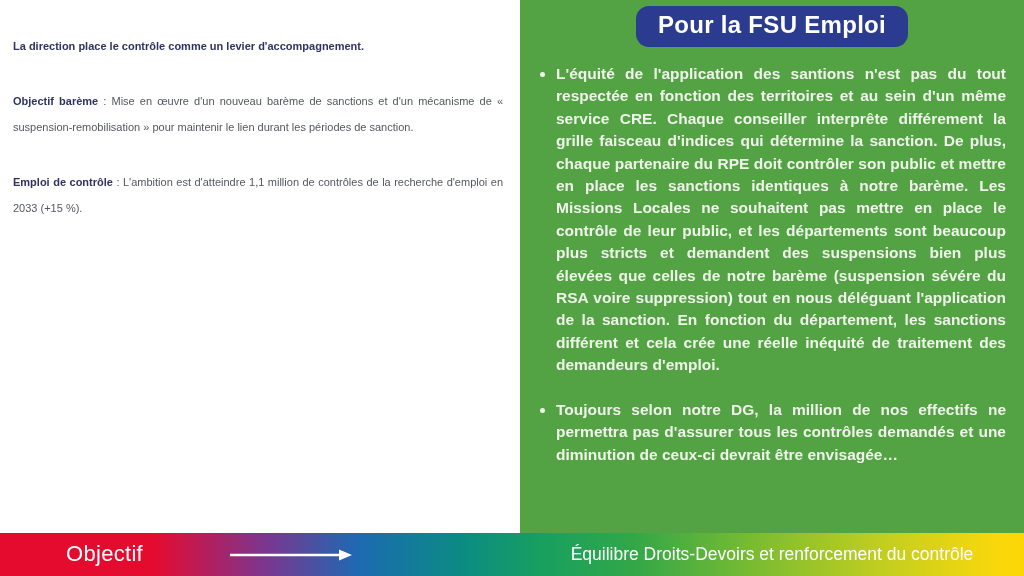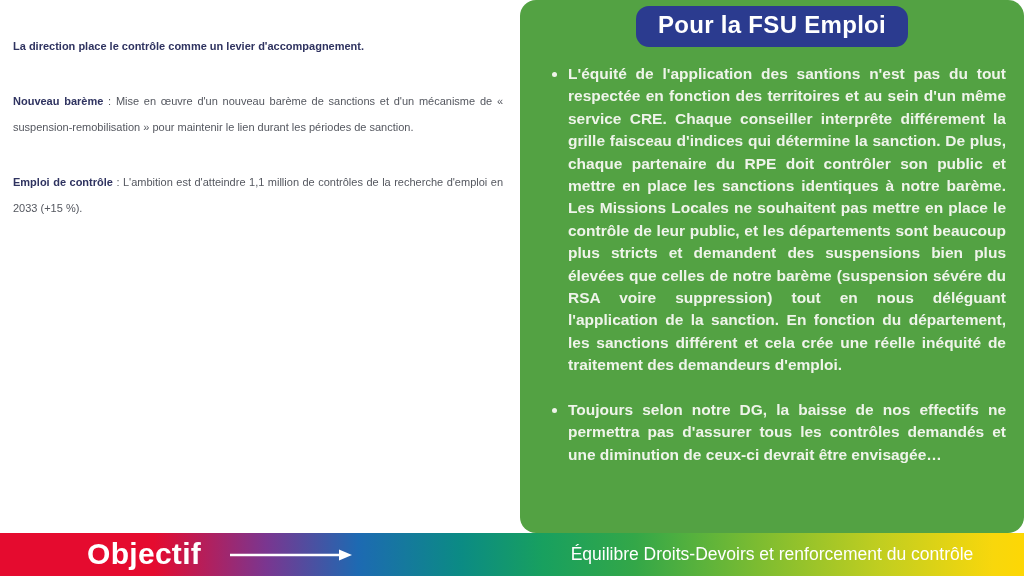--- a/index.html
+++ b/index.html
@@ -16,80 +16,80 @@
   .left-panel p {
     margin:0 0 29px 0;
     font-size:11px; line-height:26px;
     text-align:justify; text-justify:inter-word;
     color:#54575f;
   }
   .left-panel .lead { font-weight:bold; color:#2f3360; }
   
   .right-panel {
     position:absolute; left:520px; top:0; width:504px; height:533px;
-    box-sizing:border-box; background:#53a243; padding:6px 0 0 0;border-radius:16px;
+    box-sizing:border-box; background:#53a243; padding:6px 0 0 0;
   }
   .title-box {
     margin:0 auto; width:max-content; max-width:460px;
     background:#2b3b8f; border-radius:13px;
     padding:5px 22px 8px 22px;
     color:#ffffff; font-weight:bold; font-size:24px; letter-spacing:0.3px;
     text-align:center;
   }
   .bullets {
-    margin:16px 0 0 0; padding:0 18px 0 48px;
+    margin:16px 0 0 0; padding:0 18px 0 36px;
     list-style:disc outside;
     color:#eff4ea;
   }
   .bullets li {
     font-size:15.5px; font-weight:bold; line-height:22.4px;
     text-align:justify; text-justify:inter-word;
     margin-bottom:22px;
   }
   .bullets li::marker { color:#eff4ea; font-size:15px; }
   
   .footer-bar {
     position:absolute; left:0; top:533px; width:1024px; height:43px;
     background:linear-gradient(90deg,
       #e50b2f 0%, #e50b2f 15%, #7a3690 26%, #1d6ab2 35%,
       #0b8b84 45%, #18a05f 53%, #33a748 62%, #7cbc31 74%,
       #c1ce20 86%, #f8d70c 97%, #fdd705 100%);
   }
   .footer-objectif {
     position:absolute; left:66px; top:50%; transform:translateY(-54%);
-    color:#ffffff; font-weight:bold; font-size:30px; letter-spacing:0.3px;margin-left:21px;
+    color:#ffffff; font-weight:normal; font-size:22px; letter-spacing:0.3px;
   }
   .footer-arrow {
     position:absolute; left:228px; top:50%; transform:translateY(-50%);
     width:126px; height:14px;
   }
   .footer-right-text {
     position:absolute; left:520px; top:50%; transform:translateY(-52%);
     width:504px; text-align:center;
     color:#ffffff; font-weight:normal; font-size:17.5px;
   }
 </style>
 </head>
 <body>
 
 <div class="slide">
 
   <div class="left-panel">
     <p><span class="lead">La direction place le contrôle comme un levier d'accompagnement.</span></p>
-    <p><span class="lead">Nouveau barème</span><span> : Mise en œuvre d'un nouveau barème de sanctions et d'un mécanisme de « suspension-remobilisation » pour maintenir le lien durant les périodes de sanction.</span></p>
+    <p><span class="lead">Objectif barème</span><span> : Mise en œuvre d'un nouveau barème de sanctions et d'un mécanisme de « suspension-remobilisation » pour maintenir le lien durant les périodes de sanction.</span></p>
     <p><span class="lead">Emploi de contrôle</span><span> : L'ambition est d'atteindre 1,1 million de contrôles de la recherche d'emploi en 2033 (+15 %).</span></p>
   </div>
 
   <div class="right-panel">
     <div class="title-box">
       <span>Pour la FSU Emploi</span>
     </div>
     <ul class="bullets">
       <li>L'équité de l'application des santions n'est pas du tout respectée en fonction des territoires et au sein d'un même service CRE. Chaque conseiller interprête différement la grille faisceau d'indices qui détermine la sanction. De plus, chaque partenaire du RPE doit contrôler son public et mettre en place les sanctions identiques à notre barème. Les Missions Locales ne souhaitent pas mettre en place le contrôle de leur public, et les départements sont beaucoup plus stricts et demandent des suspensions bien plus élevées que celles de notre barème (suspension sévére du RSA voire suppression) tout en nous déléguant l'application de la sanction. En fonction du département, les sanctions différent et cela crée une réelle inéquité de traitement des demandeurs d'emploi.</li>
-      <li>Toujours selon notre DG, la baisse de nos effectifs ne permettra pas d'assurer tous les contrôles demandés et une diminution de ceux-ci devrait être envisagée…</li>
+      <li>Toujours selon notre DG, la million de nos effectifs ne permettra pas d'assurer tous les contrôles demandés et une diminution de ceux-ci devrait être envisagée…</li>
     </ul>
   </div>
 
   <div class="footer-bar">
     <span class="footer-objectif">Objectif</span>
     <svg class="footer-arrow" viewBox="0 0 126 14" xmlns="http://www.w3.org/2000/svg">
       <line x1="2" y1="7" x2="112" y2="7" stroke="#ffffff" stroke-width="2.6"></line>
       <path d="M111 1.5 L124 7 L111 12.5 Z" fill="#ffffff"></path>
     </svg>
     <span class="footer-right-text">Équilibre Droits-Devoirs et renforcement du contrôle</span>

